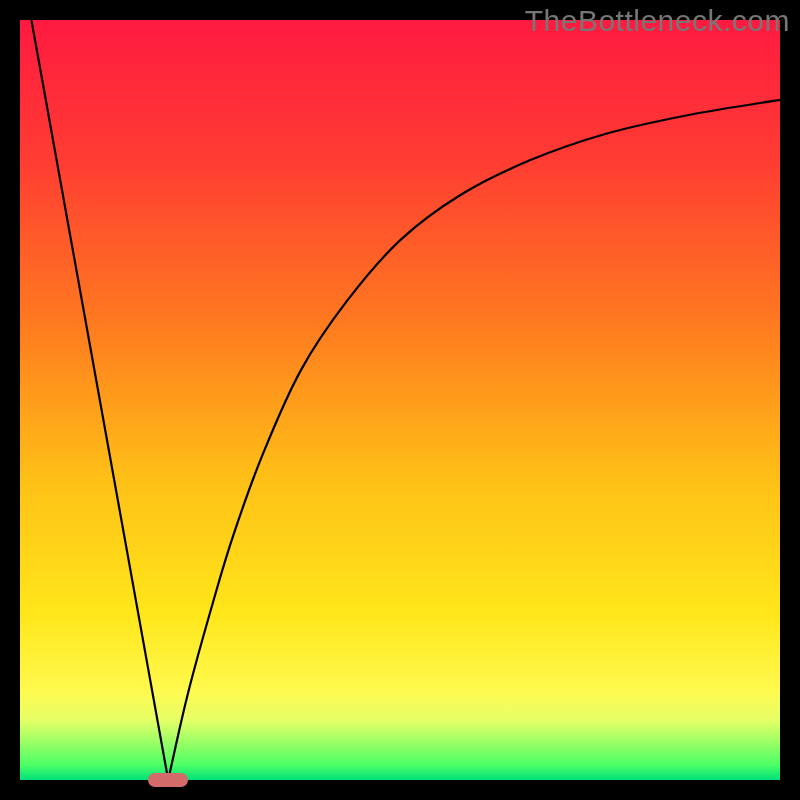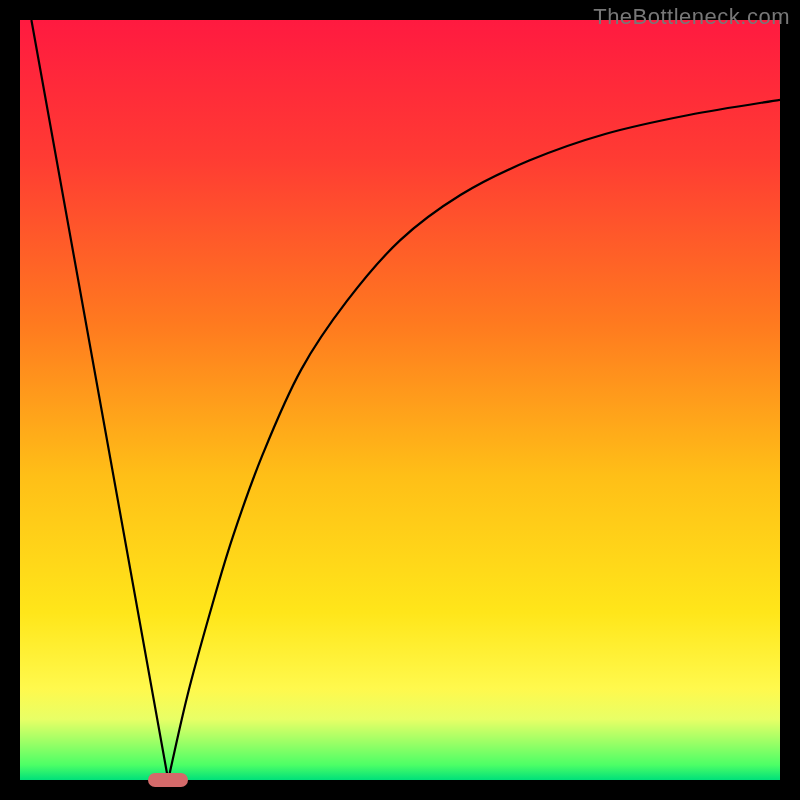--- a/index.html
+++ b/index.html
@@ -37,21 +37,21 @@
       #4dff66 98%,
       #00e07a 100%
     );
     box-sizing: border-box;
   }
   .watermark {
     position: absolute;
     top: 4px;
     right: 10px;
     color: #777;
-    font-size: 22px;
+    font-size: 30px;
     font-weight: 500;
     letter-spacing: 0.5px;
     user-select: none;
     z-index: 5;
   }
   svg.curve {
     position: absolute;
     left: 20px;
     top: 20px;
     width: 760px;

